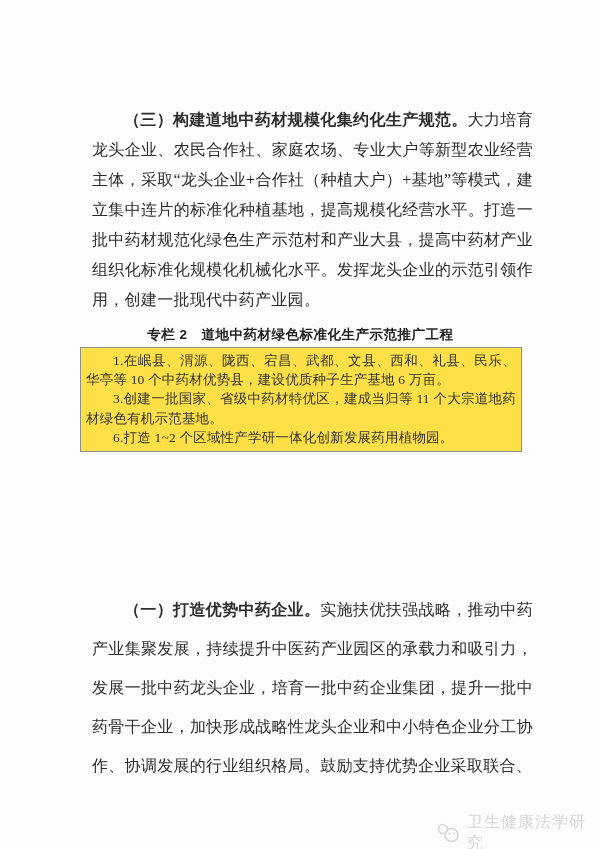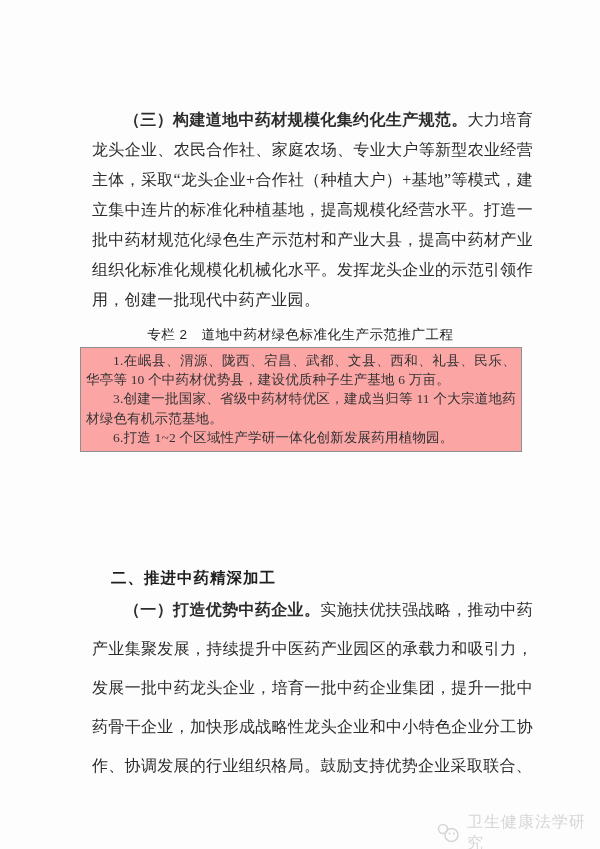--- a/index.html
+++ b/index.html
@@ -25,34 +25,34 @@
   #para1 { top: 105px; line-height: 30px; }
   #para2 { top: 590px; line-height: 39px; }
   .lead { font-weight: bold; }
 
   .box-title {
     position: absolute;
     top: 326px; left: 80px; width: 441px;
     margin: 0;
     text-align: center;
     font-family: "Liberation Sans", "DejaVu Sans", sans-serif;
-    font-weight: normal;
+    font-weight: bold;
     font-size: 13.5px;
     letter-spacing: 0.5px;
     color: #222;
   }
 
   .column-box {
     position: absolute;
     top: 347px; left: 80px;
     box-sizing: border-box;
     width: 442px;
     border: 1px solid #8f8f8f;
     padding: 3px 5px 4px 5px;
-    background: #fca5a5;
+    background: #fde047;
   }
   .column-box p {
     margin: 0;
     font-size: 13.5px;
     line-height: 19.2px;
     text-indent: 2em;
     text-align: justify;
     letter-spacing: 0.2px;
     color: #333;
   }
@@ -92,21 +92,20 @@
   <p class="body-para" id="para1"><span class="lead">（三）构建道地中药材规模化集约化生产规范。</span><span>大力培育龙头企业、农民合作社、家庭农场、专业大户等新型农业经营主体，采取“龙头企业+合作社（种植大户）+基地”等模式，建立集中连片的标准化种植基地，提高规模化经营水平。打造一批中药材规范化绿色生产示范村和产业大县，提高中药材产业组织化标准化规模化机械化水平。发挥龙头企业的示范引领作用，创建一批现代中药产业园。</span></p>
 
   <h3 class="box-title">专栏 2　道地中药材绿色标准化生产示范推广工程</h3>
 
   <div class="column-box">
     <p>1.在岷县、渭源、陇西、宕昌、武都、文县、西和、礼县、民乐、华亭等 10 个中药材优势县，建设优质种子生产基地 6 万亩。</p>
     <p>3.创建一批国家、省级中药材特优区，建成当归等 11 个大宗道地药材绿色有机示范基地。</p>
     <p>6.打造 1~2 个区域性产学研一体化创新发展药用植物园。</p>
   </div>
 
-  <h2 class="section-heading">二、推进中药精深加工</h2>
 
   <p class="body-para" id="para2"><span class="lead">（一）打造优势中药企业。</span><span>实施扶优扶强战略，推动中药产业集聚发展，持续提升中医药产业园区的承载力和吸引力，发展一批中药龙头企业，培育一批中药企业集团，提升一批中药骨干企业，加快形成战略性龙头企业和中小特色企业分工协作、协调发展的行业组织格局。鼓励支持优势企业采取联合、</span></p>
 
   <div class="footer-watermark">
     <span>
       <svg width="26" height="22" viewBox="0 0 26 22" fill="none" xmlns="http://www.w3.org/2000/svg">
         <circle cx="7" cy="7" r="4.5" stroke="#d6d6d6" stroke-width="1.6"></circle>
         <circle cx="15.5" cy="13" r="6.5" stroke="#d6d6d6" stroke-width="1.6"></circle>
         <circle cx="13.5" cy="11.5" r="1" fill="#d6d6d6"></circle>
         <circle cx="18" cy="11.5" r="1" fill="#d6d6d6"></circle>

